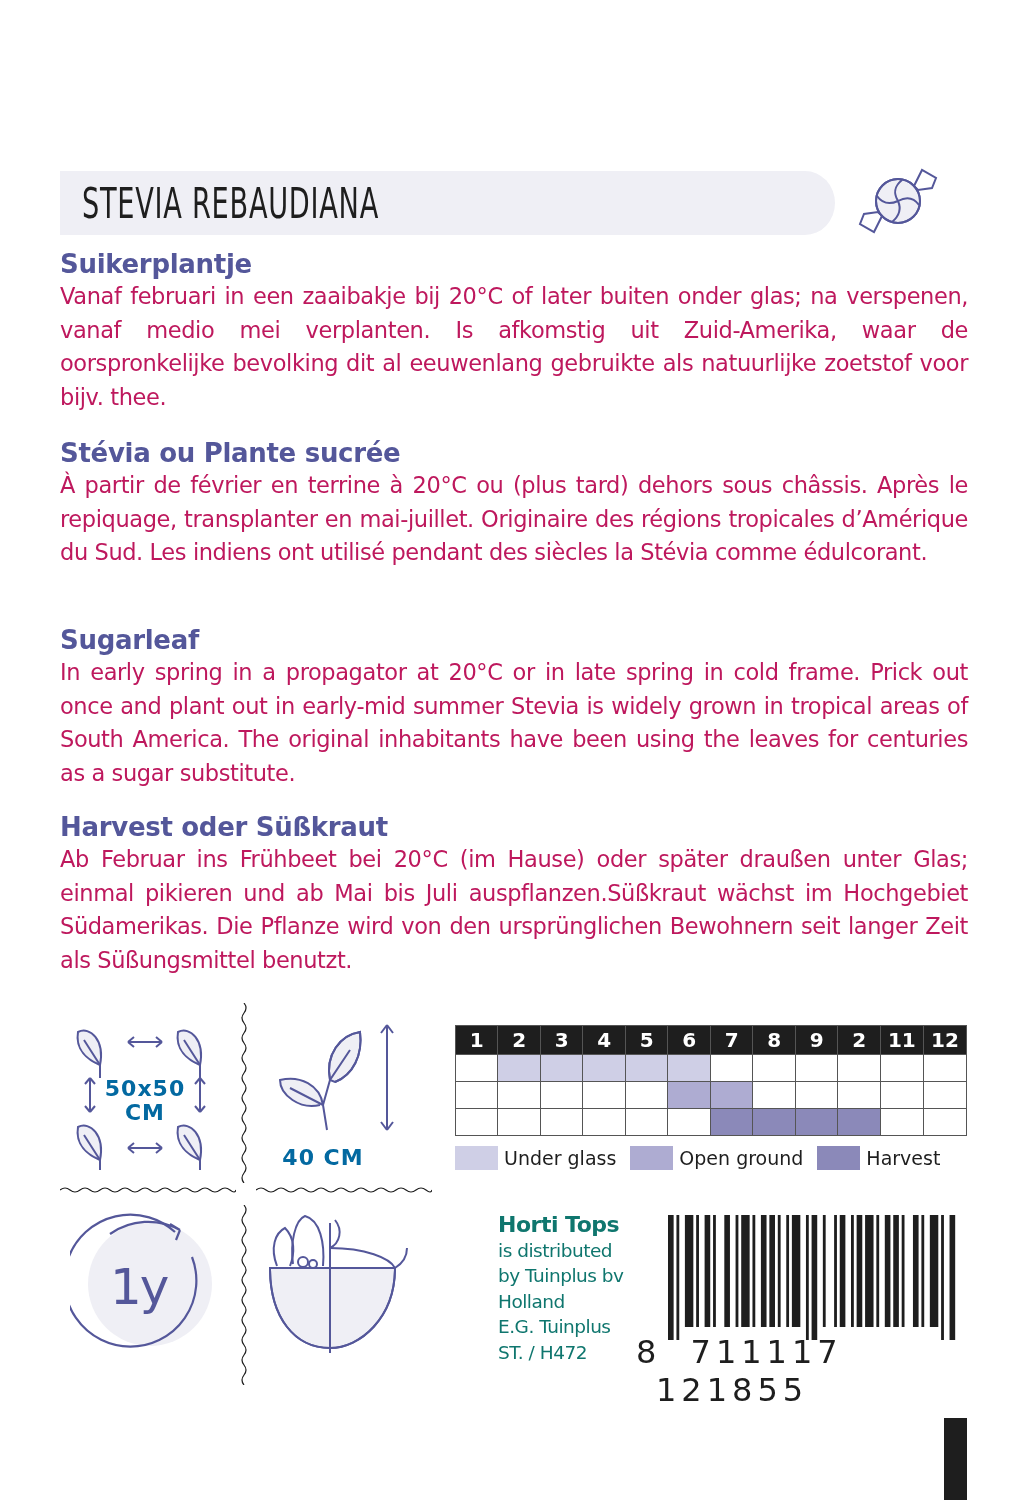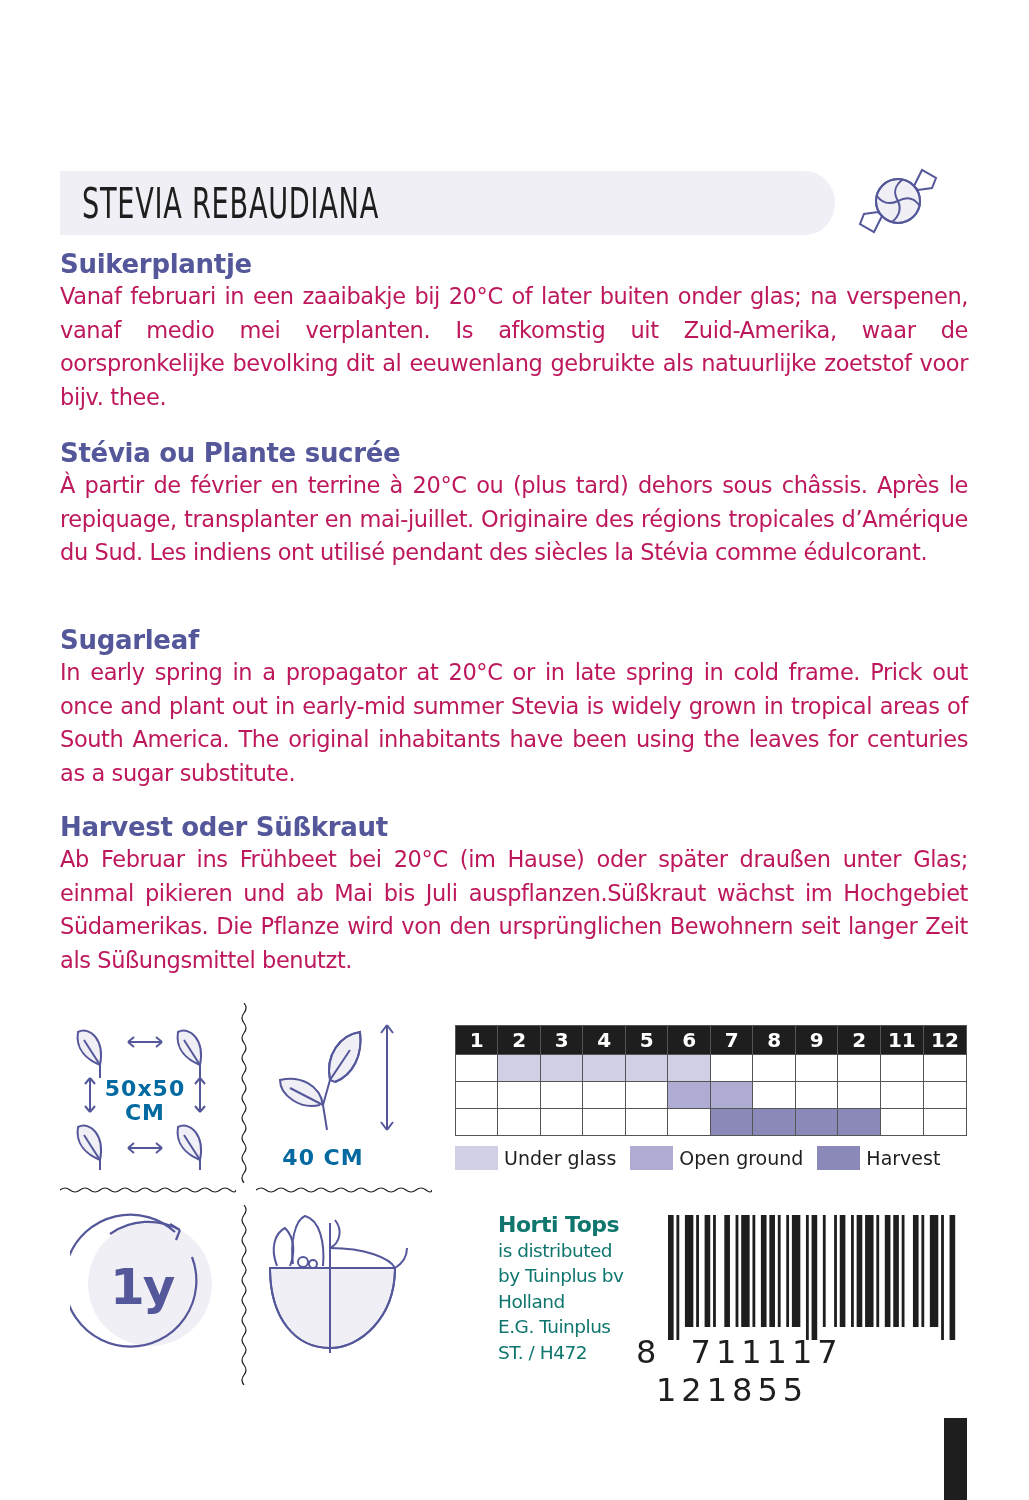--- a/index.html
+++ b/index.html
@@ -95,21 +95,21 @@
   <path d="M15 68 L48 85 L52 110"></path>
   <path d="M112 5 V110 M112 5 l-6 8 M112 5 l6 8 M112 110 l-6 -8 M112 110 l6 -8"></path>
 </svg>
 <div class="icon-label" style="left:268px;top:1145px;width:110px;">40  CM</div>
 
 <svg class="icon" style="left:70px;top:1212px;width:150px;height:150px" viewBox="0 0 150 150" fill="none" stroke="#54579a" stroke-width="2.2">
   <circle cx="80" cy="72" r="62" fill="#efeff5" stroke="none"></circle>
   <path d="M122 45 A66 66 0 1 1 105 20"></path>
   <path d="M40 22 A66 66 0 0 1 110 18 M110 18 l-10 -6 M110 18 l-4 10"></path>
 </svg>
-<div style="position:absolute;left:110px;top:1258px;font-size:50px;font-weight:bold;color:#54579a;letter-spacing:-2px;">1y</div>
+<div style="position:absolute;left:110px;top:1258px;font-size:50px;font-weight:normal;color:#54579a;letter-spacing:-2px;">1y</div>
 
 <svg class="icon" style="left:265px;top:1208px;width:150px;height:150px" viewBox="0 0 150 150" fill="none" stroke="#54579a" stroke-width="2">
   <path d="M5 60 H130 C130 110 95 140 65 140 C30 140 5 110 5 60 Z" fill="#efeff5"></path>
   <path d="M5 60 H130 C130 110 95 140 65 140 C30 140 5 110 5 60"></path>
   <path d="M65 15 V145"></path>
   <path d="M65 40 C100 40 125 50 130 60 C138 55 142 48 142 40"></path>
   <path d="M12 58 C5 40 10 25 20 20 C30 30 30 45 25 58"></path>
   <path d="M28 56 C25 35 30 12 40 8 C55 12 60 35 58 58"></path>
   <circle cx="38" cy="54" r="5"></circle>
     <circle cx="48" cy="56" r="4"></circle>

